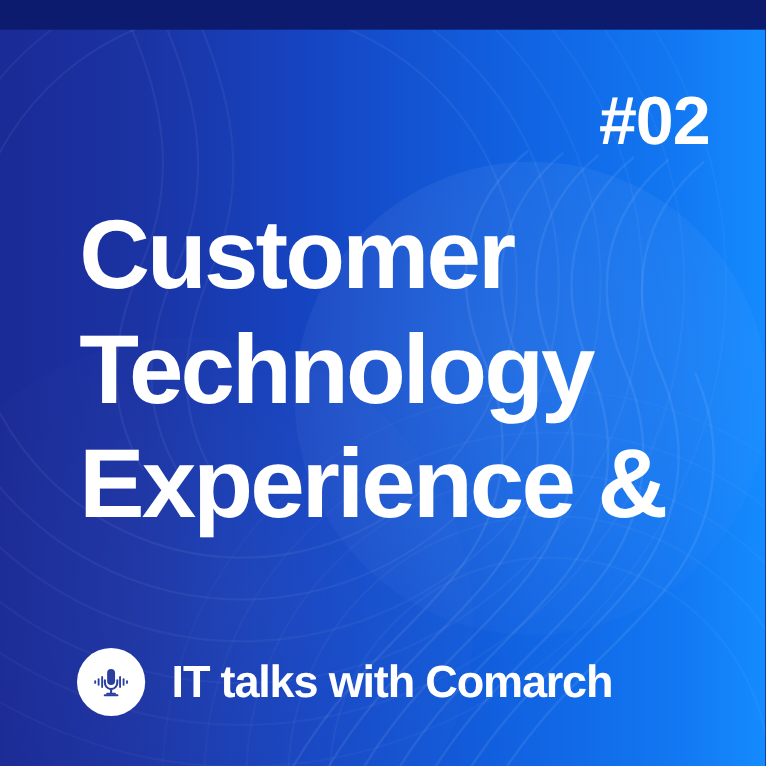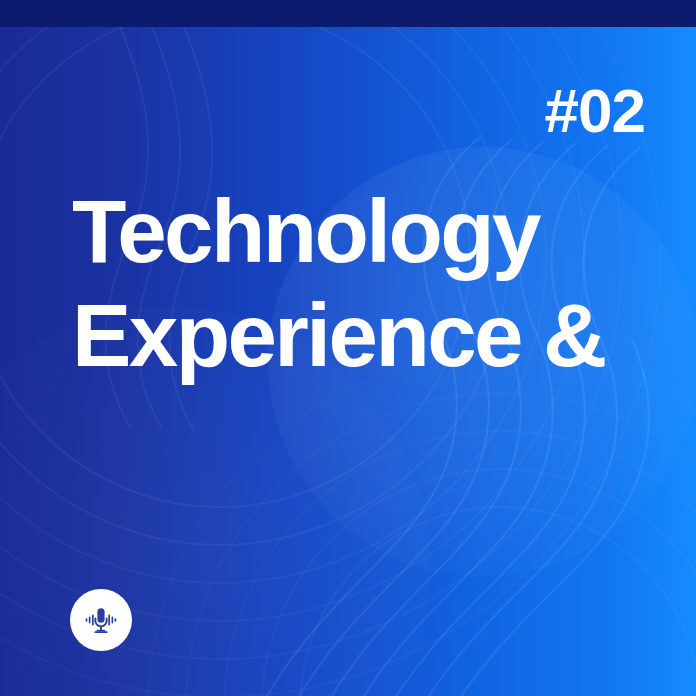--- a/index.html
+++ b/index.html
@@ -137,20 +137,21 @@
         <path d="M120 0 C 150 70, 160 140, 130 210 C 100 280, 95 340, 130 400"></path>
         <path d="M152 0 C 182 72, 192 142, 162 212 C 132 282, 127 342, 162 402"></path>
         <path d="M184 0 C 214 74, 224 144, 194 214 C 164 284, 159 344, 194 404"></path>
       </g>
     </svg>
   </div>
 
   <div class="episode">#02</div>
 
   <div class="title">
+    <span class="line">Customer</span>
     <span class="line">Technology</span>
     <span class="line">Experience &amp;</span>
   </div>
 
   <div class="footer">
     <div class="mic-badge">
       <svg width="40" height="40" viewBox="0 0 40 40">
         <g fill="#2b3f9e">
 
           <rect x="16.4" y="8.2" width="7.2" height="14.6" rx="3.6"></rect>
@@ -162,15 +163,16 @@
           <rect x="11.0" y="14.6" width="1.7" height="10.8" rx="0.85"></rect>
           <rect x="7.8" y="16.6" width="1.7" height="6.8" rx="0.85"></rect>
           <rect x="4.7" y="18.3" width="1.7" height="3.4" rx="0.85"></rect>
 
           <rect x="27.3" y="14.6" width="1.7" height="10.8" rx="0.85"></rect>
           <rect x="30.5" y="16.6" width="1.7" height="6.8" rx="0.85"></rect>
           <rect x="33.6" y="18.3" width="1.7" height="3.4" rx="0.85"></rect>
         </g>
       </svg>
     </div>
+    <div class="brand">IT talks with Comarch</div>
   </div>
 
 </div>
 
 </body></html>

